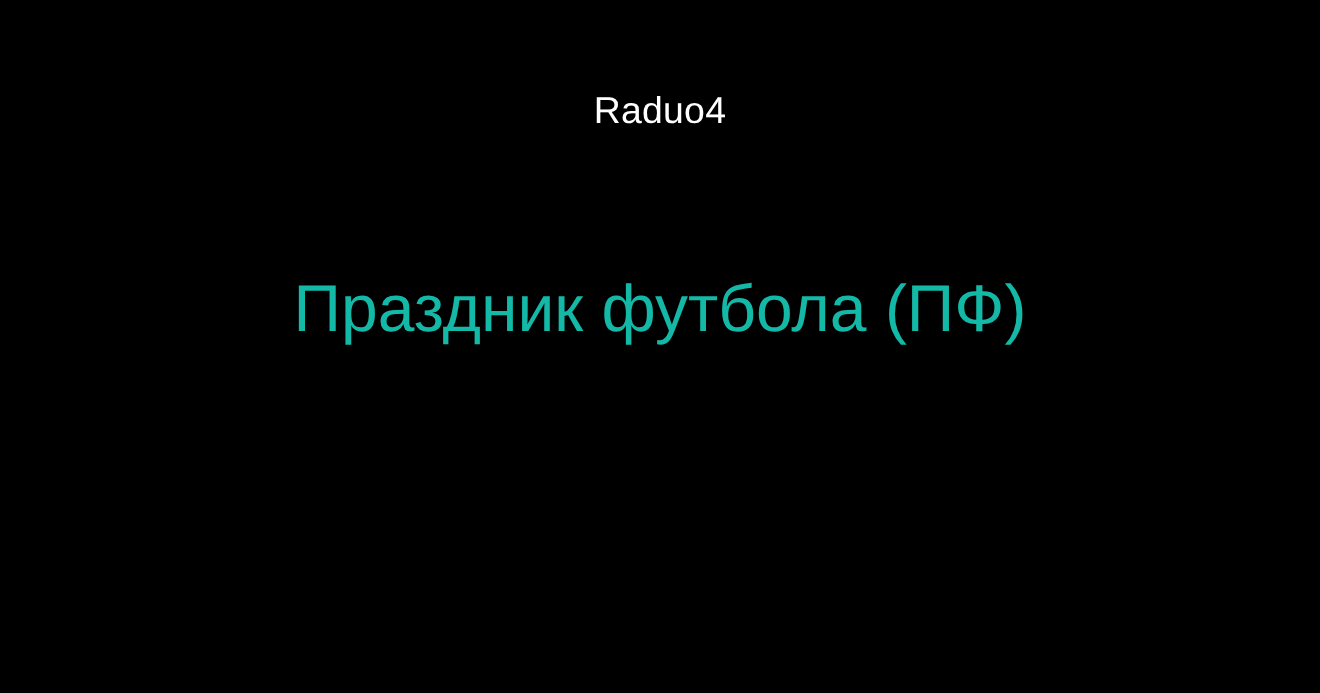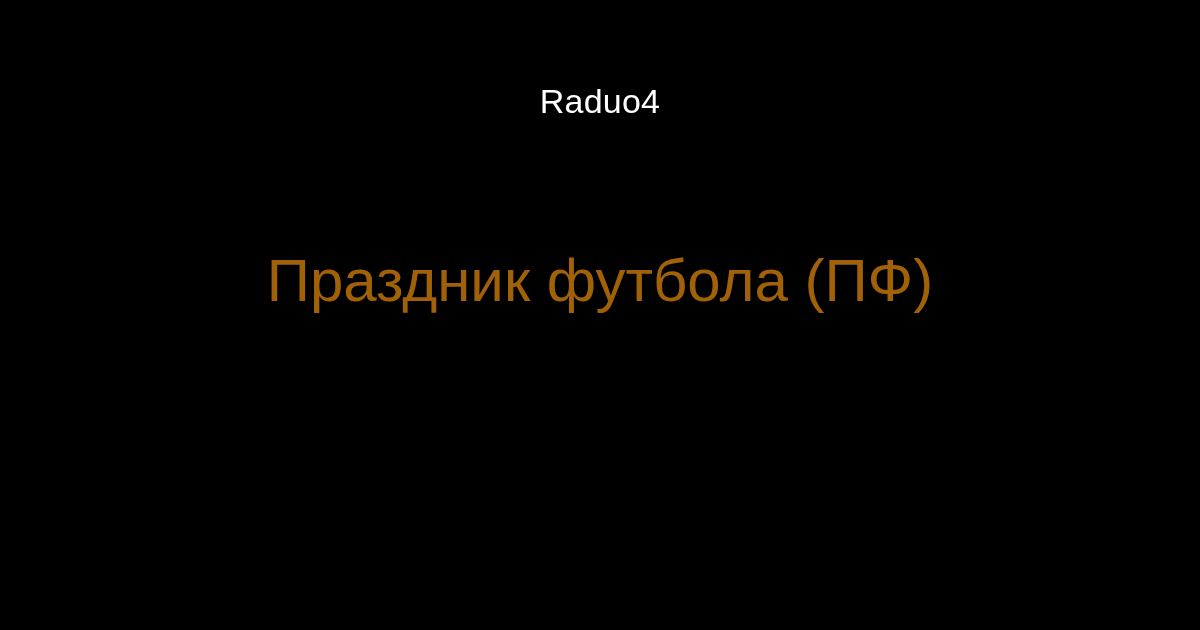--- a/index.html
+++ b/index.html
@@ -51,21 +51,21 @@
     width: 1200px;
     height: 80px;
     display: flex;
     align-items: flex-start;
     justify-content: center;
     padding: 0 60px;
     box-sizing: border-box;
   }
 
   .headline {
-    color: #a16207;
+    color: #14b8a6;
     font-size: 60px;
     font-weight: 400;
     line-height: 70px;
     letter-spacing: 0px;
     text-align: center;
     white-space: nowrap;
     margin: 0;
   }
 </style>
 </head>

